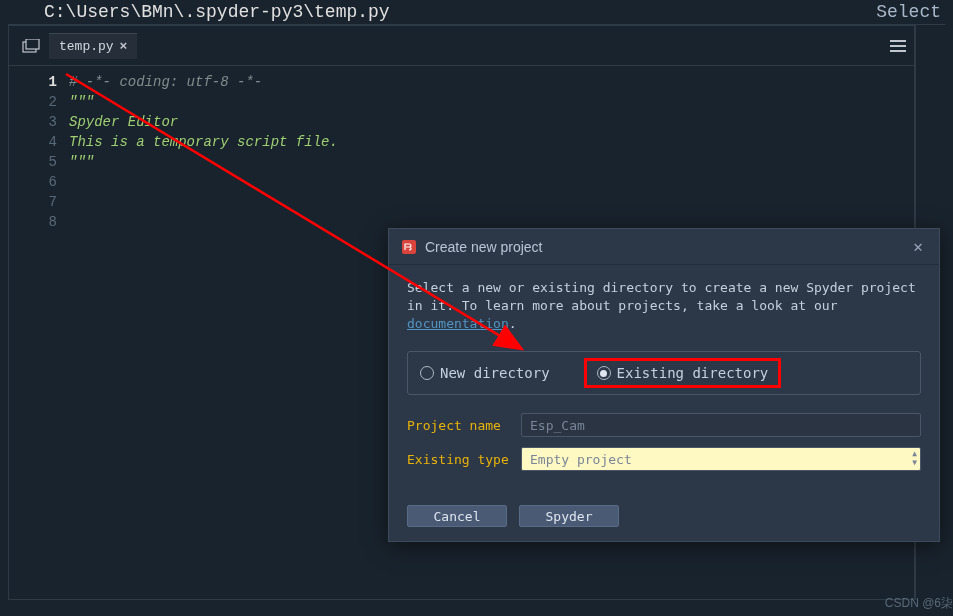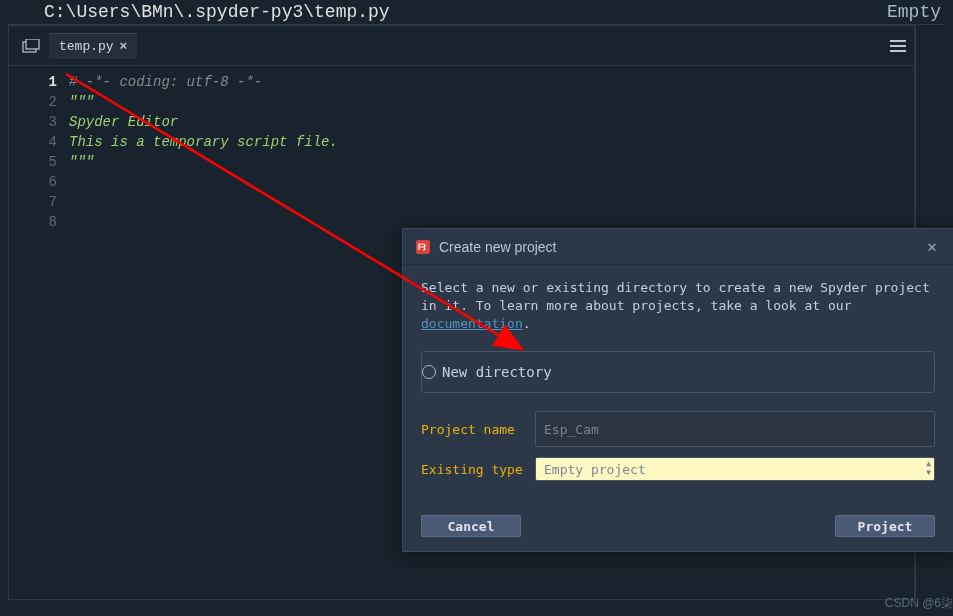--- a/index.html
+++ b/index.html
@@ -91,21 +91,21 @@
 .gutter .current { color: #e0e0e0; font-weight: bold; }
 .code {
   flex: 1;
   font-size: 14px;
   line-height: 20px;
 }
 .code .comment { color: #7f8c8d; font-style: italic; }
 .code .docstr { color: #a0cf72; font-style: italic; }
 .dialog {
   position: absolute;
-  left: 402px;
+  left: 388px;
   top: 228px;
   width: 552px;
   background: #2c3848;
   border: 1px solid #3d4a5c;
   box-shadow: 0 4px 20px rgba(0,0,0,0.5);
   font-family: "Consolas", monospace;
 }
 .dlg-title {
   display: flex;
   align-items: center;
@@ -141,21 +141,21 @@
   font-family: "Consolas", monospace;
 }
 .dlg-desc a {
   color: #5294c4;
   text-decoration: underline;
 }
 .radio-group {
   margin-top: 18px;
   border: 1px solid #4a5667;
   border-radius: 3px;
-  padding: 12px 0;
+  padding: 12px 12px;
   display: flex;
   gap: 38px;
   align-items: center;
 }
 .radio-opt {
   display: flex;
   align-items: center;
   gap: 6px;
   cursor: pointer;
   color: #c5d0de;
@@ -191,21 +191,21 @@
 }
 .form-input {
   flex: 1;
   background: #2c3848;
   border: 1px solid #4a5667;
   border-radius: 2px;
   padding: 4px 8px;
   color: #c5d0de;
   font-family: "Consolas", monospace;
   font-size: 13px;
-  height: 36px;
+  height: 24px;
 }
 .form-input.disabled {
   color: #7a8598;
   background: #2a3442;
 }
 .folder-btn {
   width: 24px; height: 24px;
   display: flex; align-items: center; justify-content: center;
   cursor: pointer;
   color: #d0d8e4;
@@ -229,24 +229,23 @@
 .select-arrows {
   position: absolute;
   right: 4px; top: 2px;
   color: #7a8598;
   font-size: 8px;
   line-height: 9px;
   pointer-events: none;
 }
 .dlg-footer {
   display: flex;
-  justify-content: space-between;
+  justify-content: flex-start;
   padding: 10px 18px 14px;
-  gap: 4px;
-  font-weight: bold;
+  gap: 12px;
 }
 .dlg-btn {
   width: 100px;
   height: 22px;
   background: #4a5a74;
   border: 1px solid #5a6b88;
   color: #dde5f0;
   font-family: "Consolas", monospace;
   font-size: 13px;
   cursor: pointer;
@@ -271,21 +270,21 @@
 .right-strip {
   width: 30px;
   border-left: 1px solid #2e3a45;
 }
 </style>
 </head>
 <body>
 
 <div class="top-bar">
   <span class="path">C:\Users\BMn\.spyder-py3\temp.py</span>
-  <span class="src">Empty</span>
+  <span class="src">Select</span>
 </div>
 
 <div class="main-area">
   <div class="editor-wrap">
     <div class="tabs-row">
       <div class="tabs-left">
         <span class="file-icon">
           <svg width="18" height="14" viewBox="0 0 18 14">
               <rect x="1" y="3" width="13" height="10" fill="none" stroke="#c0c5ce" stroke-width="1.2"></rect>
               <rect x="4" y="0" width="13" height="10" fill="#19232d" stroke="#c0c5ce" stroke-width="1.2"></rect>
@@ -350,34 +349,40 @@
   </div>
   <div class="dlg-body">
     <div class="dlg-desc">
       <span>Select a new or existing directory to create a new Spyder project in it. To learn more about projects, take a look at our </span><a href="#">documentation</a><span>.</span>
     </div>
     <div class="radio-group">
       <label class="radio-opt">
         <span class="radio"></span>
         <span>New directory</span>
       </label>
+      <span class="highlight-box">
+        <label class="radio-opt">
+          <span class="radio sel"></span>
+          <span>Existing directory</span>
+        </label>
+      </span>
     </div>
     <div class="form-rows">
       <div class="form-row">
         <span class="form-label">Project name</span>
         <input class="form-input disabled" readonly="" value="Esp_Cam" style="">
       </div>
       <div class="form-row">
         <span class="form-label">Existing type</span>
         <div class="select-wrap">
           <div class="select">Empty project</div>
           <div class="select-arrows">▲<br>▼</div>
         </div>
       </div>
     </div>
   </div>
   <div class="dlg-footer">
     <div class="dlg-btn">Cancel</div>
-    <div class="dlg-btn">Project</div>
+    <div class="dlg-btn">Spyder</div>
   </div>
 </div>
 
 <div class="watermark">CSDN @6柒</div>
 
 </body></html>

